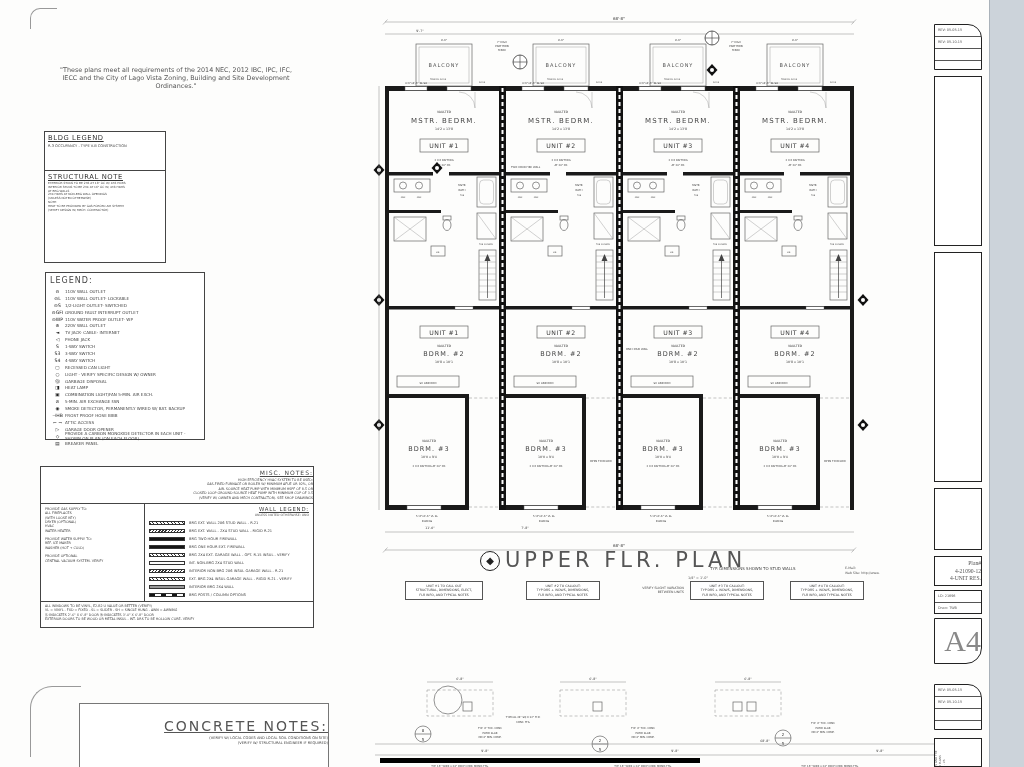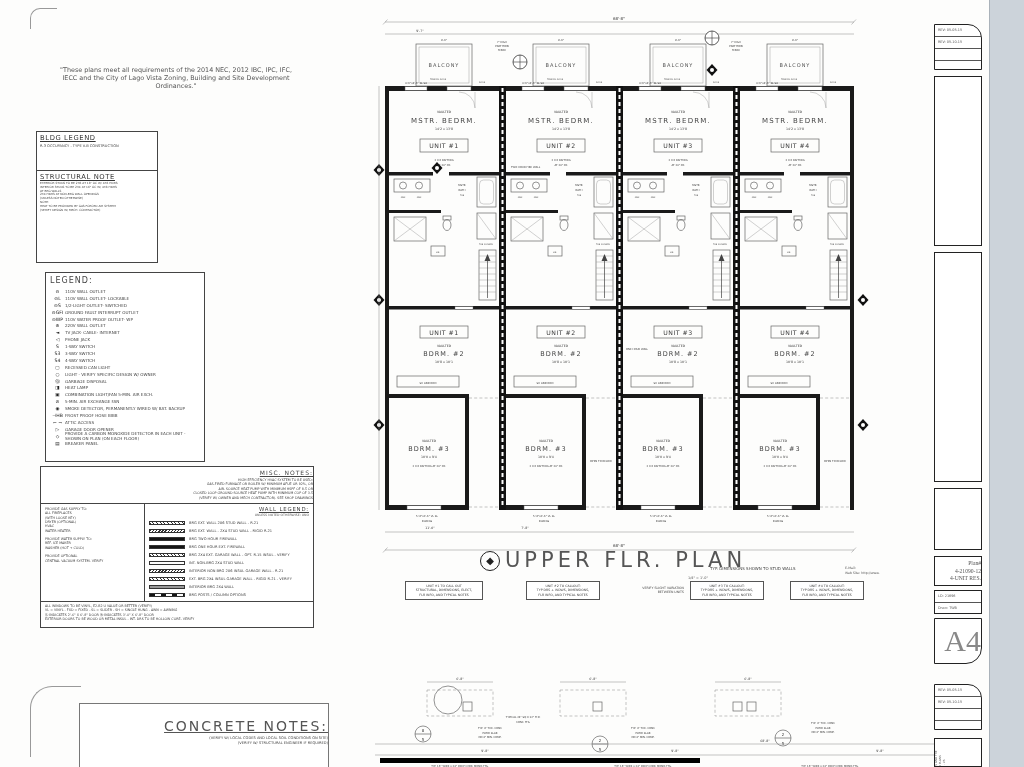--- a/index.html
+++ b/index.html
@@ -54,39 +54,39 @@
 </head>
 <body>
 
 <div class="page">
   <div class="gray-strip"></div>
 
   <div class="abs" style="left:30px;top:8px;width:26px;height:20px;border-left:1px solid #999;border-top:1px solid #999;border-top-left-radius:10px;"></div>
 
   <div class="abs disclaimer pre">"These plans meet all requirements of the 2014 NEC, 2012 IBC, IPC, IFC, IECC and the City of Lago Vista Zoning, Building and Site Development Ordinances."</div>
 
-  <div class="box" style="left:36px;top:131px;width:120px;height:130px;">
+  <div class="box" style="left:44px;top:131px;width:120px;height:130px;">
     <div style="height:39px;border-bottom:1px solid #444;padding:2px 3px;box-sizing:border-box;">
       <div class="sec-title">BLDG LEGEND</div>
       <div class="tiny2" style="margin-top:2px;">R-3 OCCUPANCY  -  TYPE V-B CONSTRUCTION</div>
     </div>
     <div style="padding:2px 3px;box-sizing:border-box;">
       <div class="sec-title">STRUCTURAL NOTE</div>
       <div class="tiny2 pre" style="font-size:2.9px;line-height:3.8px;margin-top:1px;">EXTERIOR STUDS TO BE 2X6 AT 16" OC W/ 4X6 HDRS
 INTERIOR STUDS TO BE 2X4 AT 16" OC W/ 4X6 HDRS
 AT BRG WALLS
 2X4 HDRS AT NON-BRG WALL OPENINGS
 (UNLESS NOTED OTHERWISE)
 NOTE:
 HEAT TO BE PROVIDED BY GAS FORCED AIR SYSTEM
 (VERIFY DESIGN W/ MECH. CONTRACTOR)</div>
     </div>
   </div>
 
-  <div class="box" style="left:45px;top:272px;width:160px;height:190px;padding:3px 4px;box-sizing:border-box;">
+  <div class="box" style="left:45px;top:272px;width:160px;height:168px;padding:3px 4px;box-sizing:border-box;">
     <div style="font-size:8px;letter-spacing:1px;color:#444;margin-bottom:3px;">LEGEND:</div>
     <div>
 
         <div class="lg-row">
           <span class="lg-sym">⊖</span>
           <span class="lg-lab">110V WALL OUTLET</span>
         </div>
 
         <div class="lg-row">
           <span class="lg-sym">⊖L</span>

